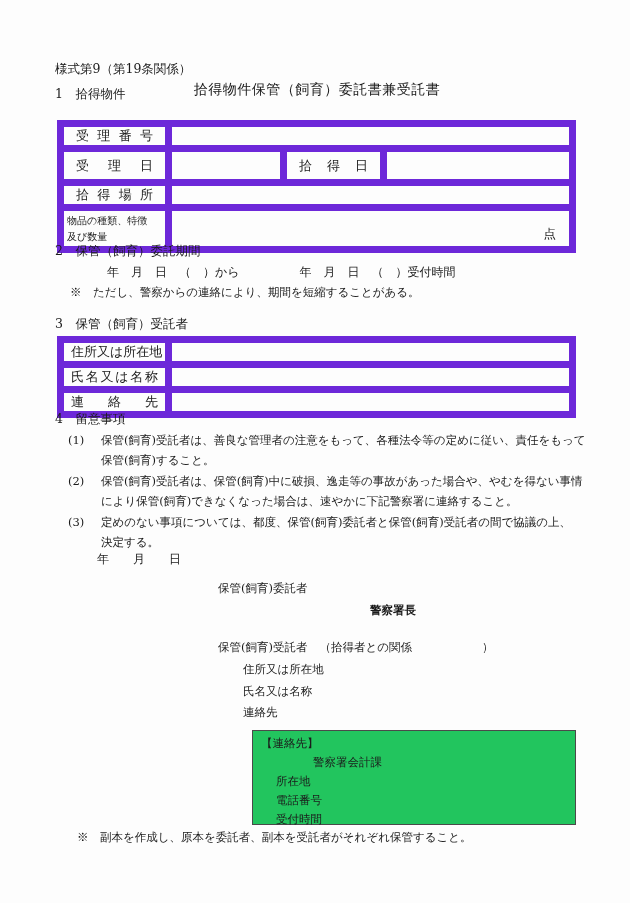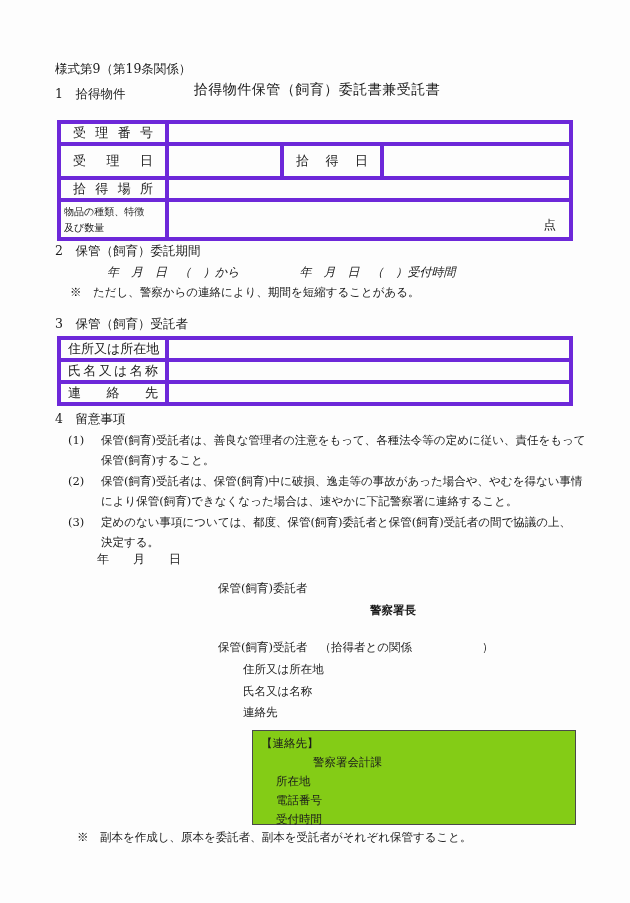--- a/index.html
+++ b/index.html
@@ -14,21 +14,21 @@
     overflow: hidden;
   }
   .abs { position: absolute; }
   .t-sm  { font-size: 11.5px; line-height: 15px; }
   .t-md  { font-size: 12.5px; line-height: 16px; }
   .t-ttl { font-size: 14px; line-height: 18px; letter-spacing: 0.5px; }
 
   .doc-title { left: 4px; right: 0; top: 80px; text-align: center; }
 
   table { border-collapse: collapse; table-layout: fixed; }
-  td { border: 4px solid #6d28d9; vertical-align: middle; overflow: hidden; }
+  td { border: 7px solid #6d28d9; vertical-align: middle; overflow: hidden; }
   .jlabel {
     text-align: justify; text-align-last: justify; text-justify: inter-character;
     padding: 0 12px; font-size: 13px; white-space: nowrap;
   }
   .t3 .jlabel { padding: 0 7px; }
   .mlabel { padding: 2px 3px; font-size: 10px; line-height: 15.5px; text-align: left; }
   .val { background: #fdfdfd; }
   .unit-cell { vertical-align: bottom; text-align: right; padding: 0 13px 3px 0; font-size: 12.5px; }
 
   .period-line { display: flex; gap: 60px; white-space: nowrap; font-size: 12px; }
@@ -38,21 +38,21 @@
   .notes .cont { padding-left: 33px; }
 
   .sig-line { white-space: nowrap; font-size: 11.5px; }
   .consignee-line { display: flex; align-items: baseline; font-size: 11.5px; white-space: nowrap; }
   .consignee-line .gap1 { display: inline-block; width: 12px; }
   .rel-blank { display: inline-block; width: 70px; }
   .sig-fields div { line-height: 21.5px; font-size: 11.5px; }
 
   .contact-box {
     left: 252px; top: 730px; width: 324px; height: 95px;
-    border: 1px solid #4a4a4a; padding: 3px 8px; background: #84cc16;
+    border: 1px solid #4a4a4a; padding: 3px 8px; background: #22c55e;
   }
   .contact-box .cb-line { line-height: 19px; font-size: 11.5px; }
   .contact-box .cb-org { padding-left: 52px; }
   .contact-box .cb-field { padding-left: 15px; }
 </style>
 </head>
 <body>
 
 <div class="page">
 
@@ -91,21 +91,21 @@
       </td>
       <td class="val unit-cell" colspan="3">
         <span>点</span>
       </td>
     </tr>
   </tbody>
     </table>
 
   <div class="abs t-md" style="left:55px; top:243px;">2　保管（飼育）委託期間</div>
 
-  <div class="abs period-line" style="left:107px; top:264px;font-style:italic;">
+  <div class="abs period-line" style="left:107px; top:264px;">
     <span>年　月　日　（　）から</span>
     <span>年　月　日　（　）受付時間</span>
   </div>
 
   <div class="abs t-sm" style="left:70px; top:285px;">※　ただし、警察からの連絡により、期間を短縮することがある。</div>
 
   <div class="abs t-md" style="left:55px; top:316px;">3　保管（飼育）受託者</div>
 
   <table class="abs t3" style="left:57px; top:336px; width:512px;">
     <colgroup>

